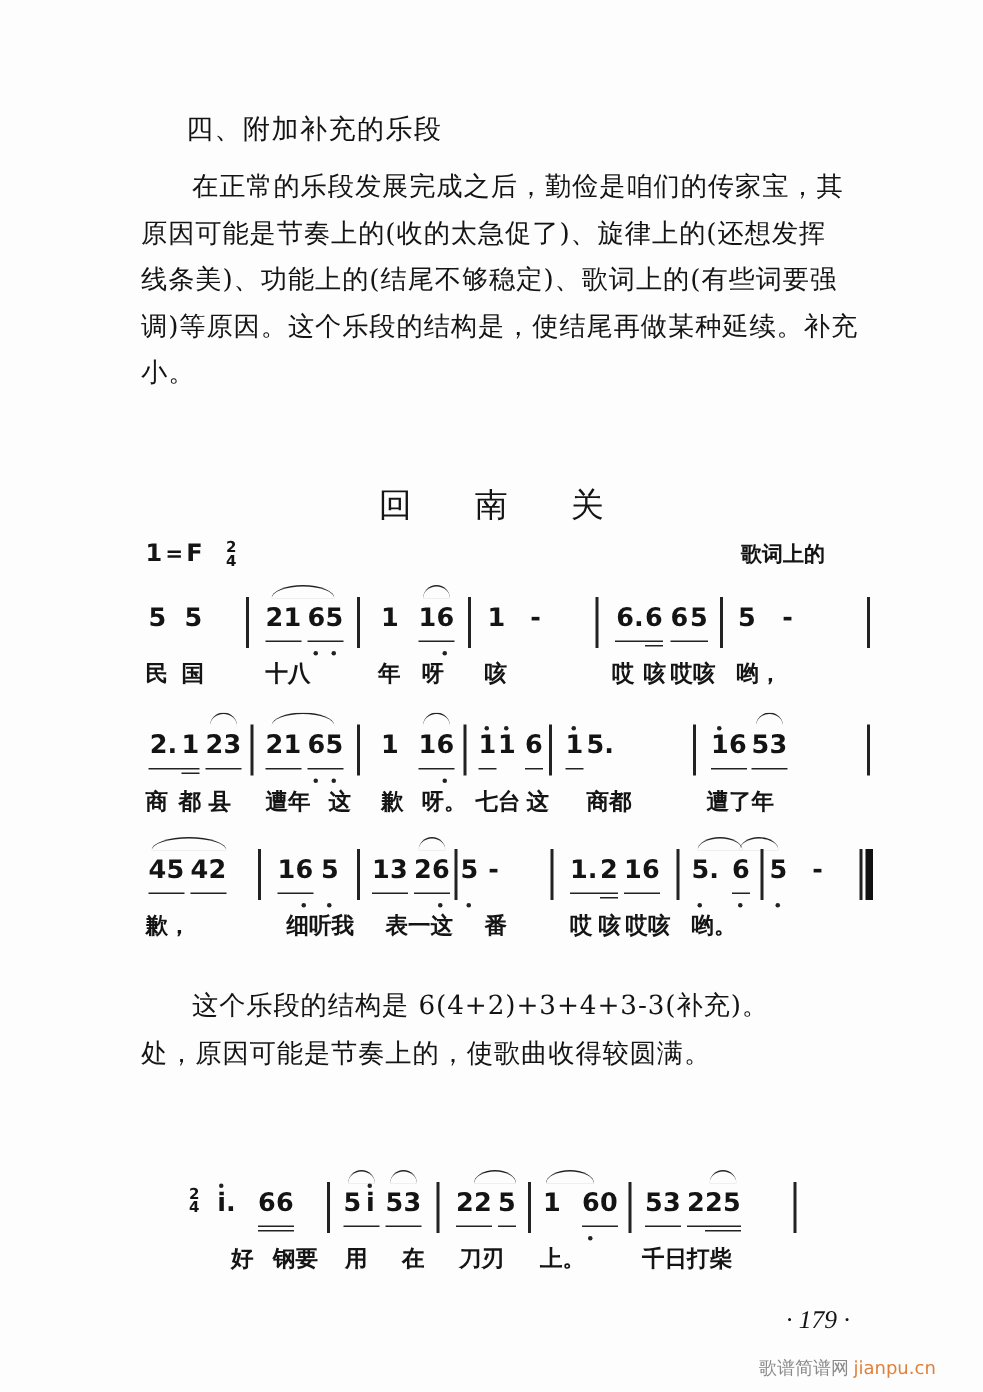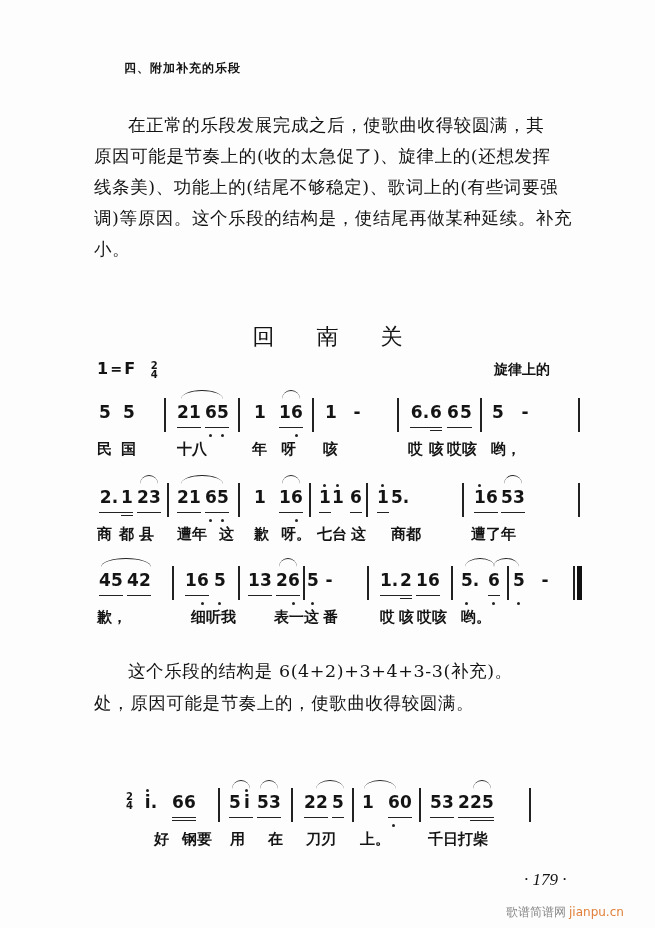--- a/index.html
+++ b/index.html
@@ -2,21 +2,21 @@
 <html><head>
 <meta charset="utf-8">
 <style>
   html, body { margin: 0; padding: 0; }
   body {
     width: 655px; height: 928px; background: #fdfdfd; position: relative;
     overflow: hidden; color: #141414;
     font-family: "DejaVu Serif", "Liberation Serif", serif;
   }
   .abs { position: absolute; }
-  .heading { left: 124px; top: 60px; font-size: 12px; font-weight: bold; letter-spacing: 1px; font-family: "DejaVu Sans", sans-serif; }
+  .heading { left: 124px; top: 74px; font-size: 18px; font-weight: normal; letter-spacing: 1px; font-family: "DejaVu Sans", sans-serif; }
   .para { left: 94px; width: 486px; font-size: 17.5px; line-height: 31px; letter-spacing: 0.6px; }
   .para .indent { display: inline-block; width: 34px; }
   .song-title { left: 0; width: 655px; top: 322px; text-align: center; font-size: 22px; letter-spacing: 42px; text-indent: 42px; }
   .key { left: 97px; top: 359px; font-size: 16px; font-weight: bold; font-family: "DejaVu Sans", sans-serif; }
   .frac { display: inline-block; vertical-align: middle; text-align: center; font-size: 10px; line-height: 9px; margin-left: 10px; }
   .frac span { display: block; }
   .source { left: 494px; top: 361px; font-size: 14px; font-weight: bold; font-family: "DejaVu Sans", sans-serif; }
 
   .staff { position: absolute; left: 97px; width: 500px; height: 80px; }
   .note {
@@ -35,35 +35,35 @@
   .pageno { left: 524px; top: 870px; font-size: 17px; font-style: italic; font-family: "Liberation Serif", serif; }
   .watermark { left: 506px; top: 904px; font-size: 12px; color: #8a8a8a; font-family: "DejaVu Sans", sans-serif; }
   .watermark .site { color: #e0803a; margin-left: 3px; }
 </style>
 </head>
 <body>
 
 <div class="abs heading">四、附加补充的乐段</div>
 
 <div class="abs para" style="top:110px;">
-  <div><span class="indent"></span><span>在正常的乐段发展完成之后，使歌曲收得较圆满，其</span></div>
+  <div><span class="indent"></span><span>在正常的乐段发展完成之后，勤俭是咱们的传家宝，其</span></div>
   <div>原因可能是节奏上的(收的太急促了)、旋律上的(还想发挥</div>
   <div>线条美)、功能上的(结尾不够稳定)、歌词上的(有些词要强</div>
   <div>调)等原因。这个乐段的结构是，使结尾再做某种延续。补充</div>
   <div>小。</div>
 </div>
 
 <div class="abs song-title">回南关</div>
 <div class="abs key">
   <span>1＝F</span>
   <span class="frac">
     <span>2</span><span>4</span>
   </span>
 </div>
-<div class="abs source">旋律上的</div>
+<div class="abs source">歌词上的</div>
 
 <div class="staff" style="top:402px;">
   <span class="note" style="left:2px">5</span>
   <span class="note" style="left:26px">5</span>
   <span class="bar" style="left:67px"></span>
   <span class="note" style="left:80px">2</span>
   <span class="note" style="left:92px">1</span>
   <span class="note" style="left:108px">6</span>
   <span class="note" style="left:120px">5</span>
   <span class="ul1" style="left:80px;width:24px"></span>
@@ -215,21 +215,21 @@
   <span class="bar" style="left:410px"></span>
   <span class="note" style="left:416px">5</span>
   <span class="dot-below" style="left:420px"></span>
   <span class="slur" style="left:396px;width:26px"></span>
   <span class="note" style="left:442px">-</span>
   <span class="bar" style="left:476px"></span>
   <span class="endbar" style="left:480px"></span>
 
   <span class="lyric" style="left:0px">歉，</span>
   <span class="lyric" style="left:94px">细听我</span>
-  <span class="lyric" style="left:177px">表一这</span>
+  <span class="lyric" style="left:160px">表一这</span>
   <span class="lyric" style="left:226px">番</span>
   <span class="lyric" style="left:283px">哎</span>
   <span class="lyric" style="left:302px">咳</span>
   <span class="lyric" style="left:320px">哎咳</span>
   <span class="lyric" style="left:364px">哟。</span>
 </div>
 
 <div class="abs para" style="top:656px;">
   <div><span class="indent"></span><span>这个乐段的结构是 6(4+2)+3+4+3-3(补充)。</span></div>
 </div>

